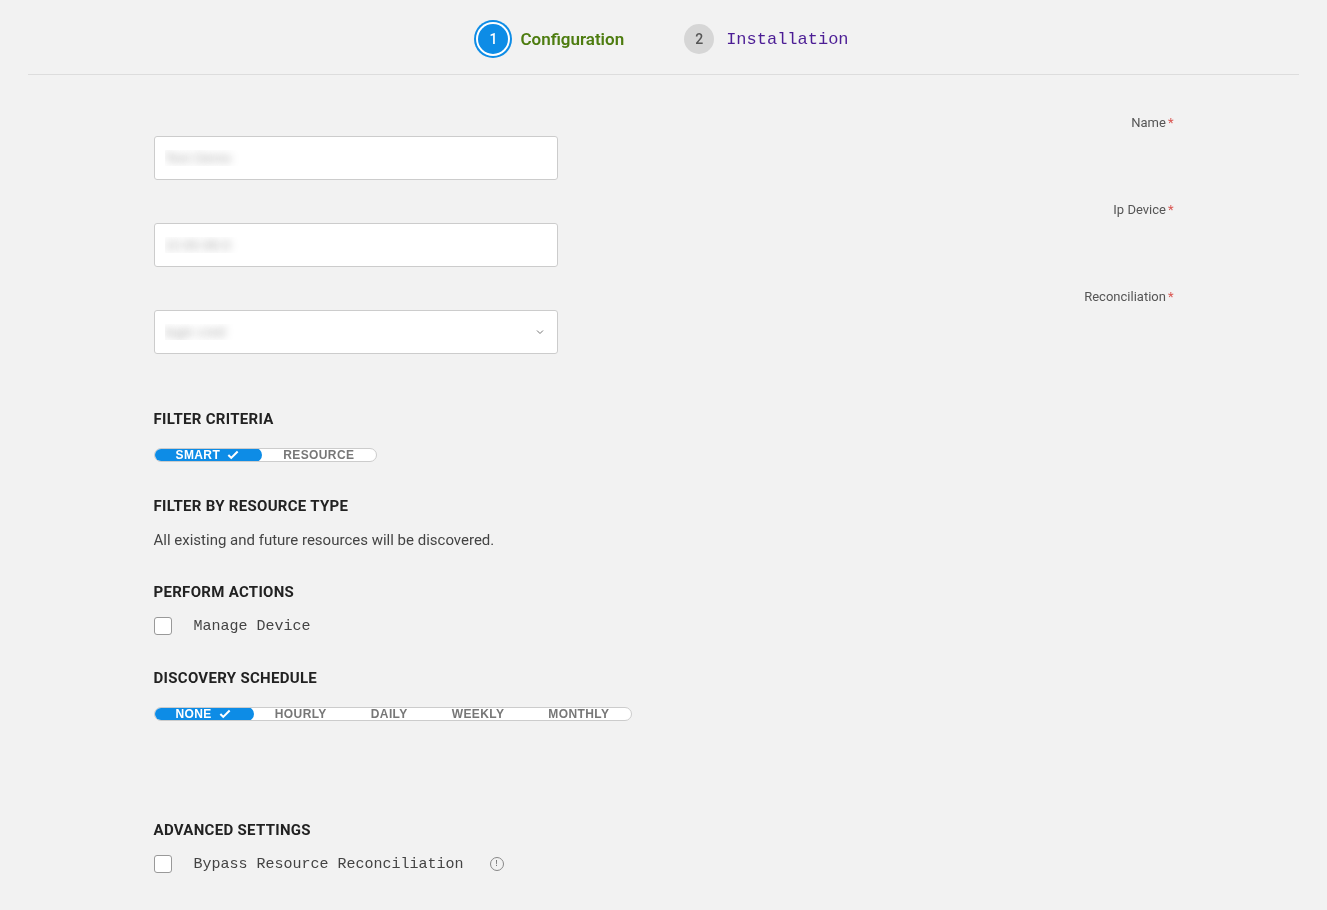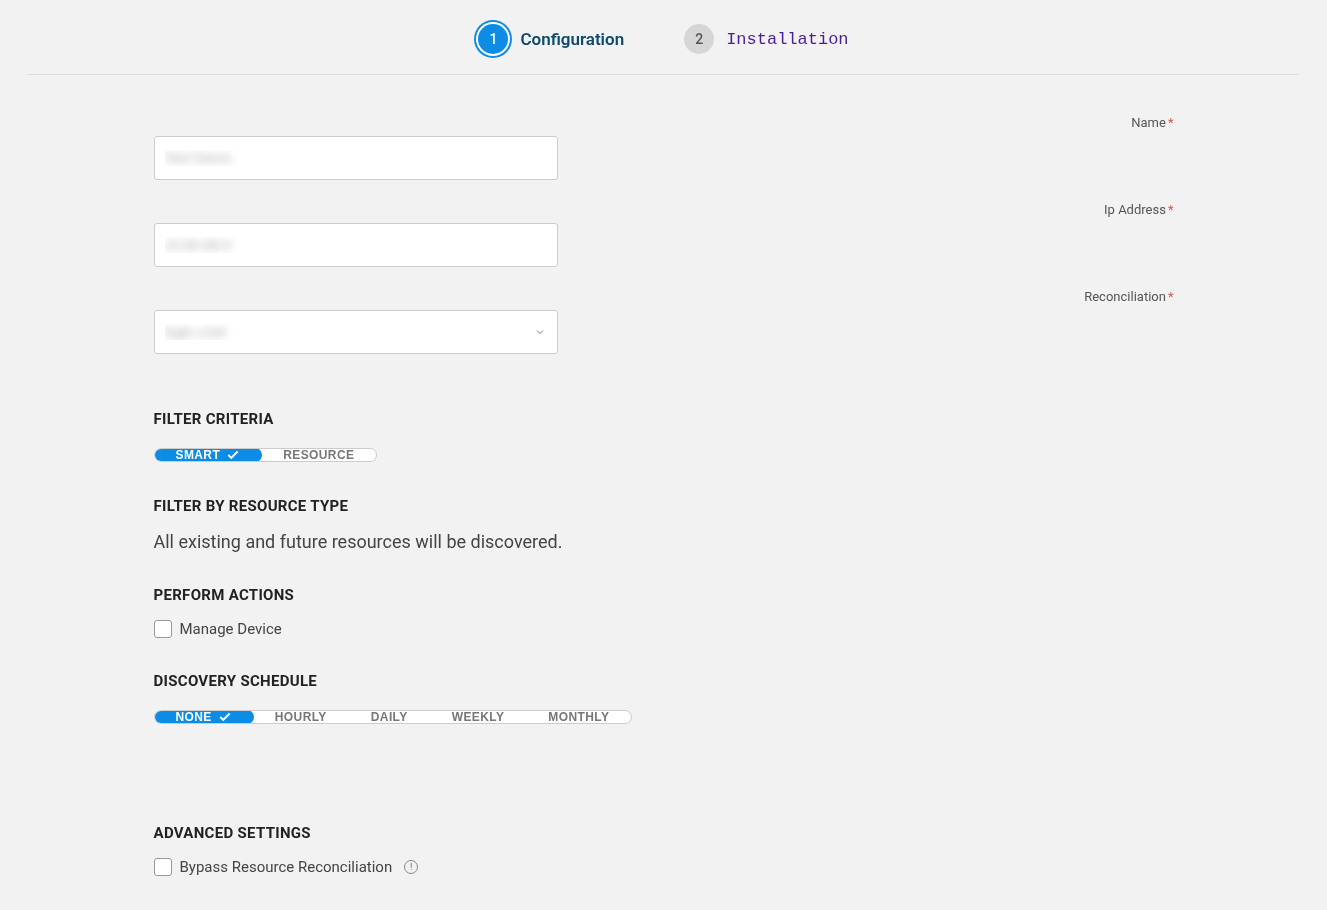--- a/index.html
+++ b/index.html
@@ -39,21 +39,21 @@
     color: #fff;
     box-shadow: 0 0 0 2px #fff, 0 0 0 4px #0d8ce6;
   }
   .step-circle.inactive {
     background: #d6d6d6;
     color: #555;
   }
   .step-label {
     font-size: 17px;
     font-weight: 600;
-    color: #0c4a6e;
+    color: #4d7c0f;
   }
   .step-label.inactive {
     color: #4c1d95;
     font-weight: 500;
     font-family: Liberation Mono, monospace;
   }
   .form-wrap {
     max-width: 1060px;
     margin: 0 auto;
     padding: 40px 20px 40px 20px;
@@ -139,28 +139,29 @@
   .pill.active {
     background: #0d8ce6;
     color: #fff;
     border-radius: 999px;
     margin: -1px;
   }
   .pill .check {
     display: inline-flex;
   }
   .hint {
-    font-size: 18px;
+    font-size: 15px;
     color: #444;
   }
   .checkbox-row {
     display: flex;
     align-items: center;
-    gap: 8px;
+    gap: 22px;
     margin-top: 2px;
+    font-family: Liberation Mono, monospace;
   }
   .checkbox {
     width: 18px;
     height: 18px;
     border: 1.5px solid #999;
     border-radius: 3px;
     background: #fff;
     cursor: pointer;
     flex-shrink: 0;
   }
@@ -203,21 +204,21 @@
   <div class="form-group">
     <label class="form-label">
       <span>Name</span><span class="req">*</span>
     </label>
     <input type="text" class="text-input blur" value="Test Demo" style="">
   </div>
 
   
   <div class="form-group">
     <label class="form-label">
-      <span>Ip Address</span><span class="req">*</span>
+      <span>Ip Device</span><span class="req">*</span>
     </label>
     <input type="text" class="text-input blur" value="10.60.68.6" style="">
   </div>
 
   
   <div class="form-group">
     <label class="form-label">
       <span>Reconciliation</span><span class="req">*</span>
     </label>
     <div class="select-wrap">

